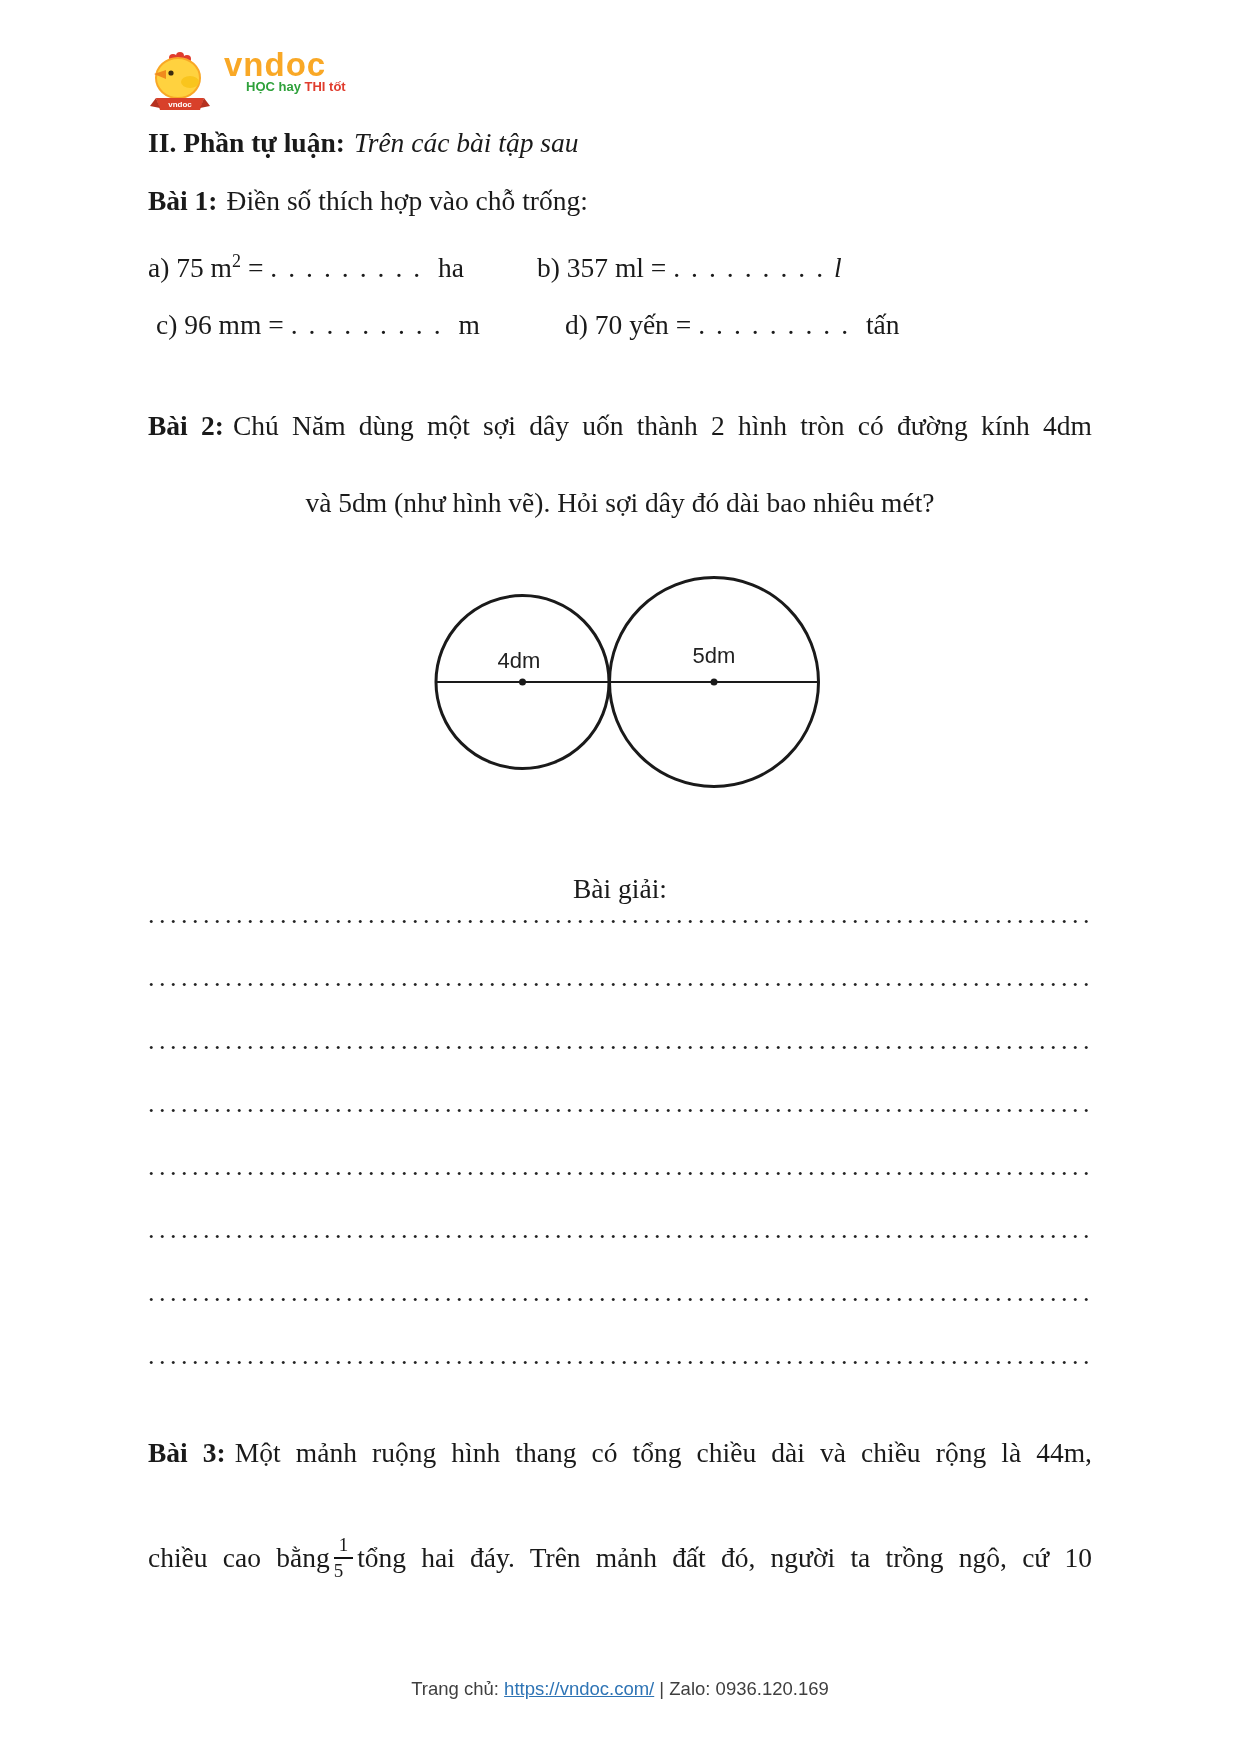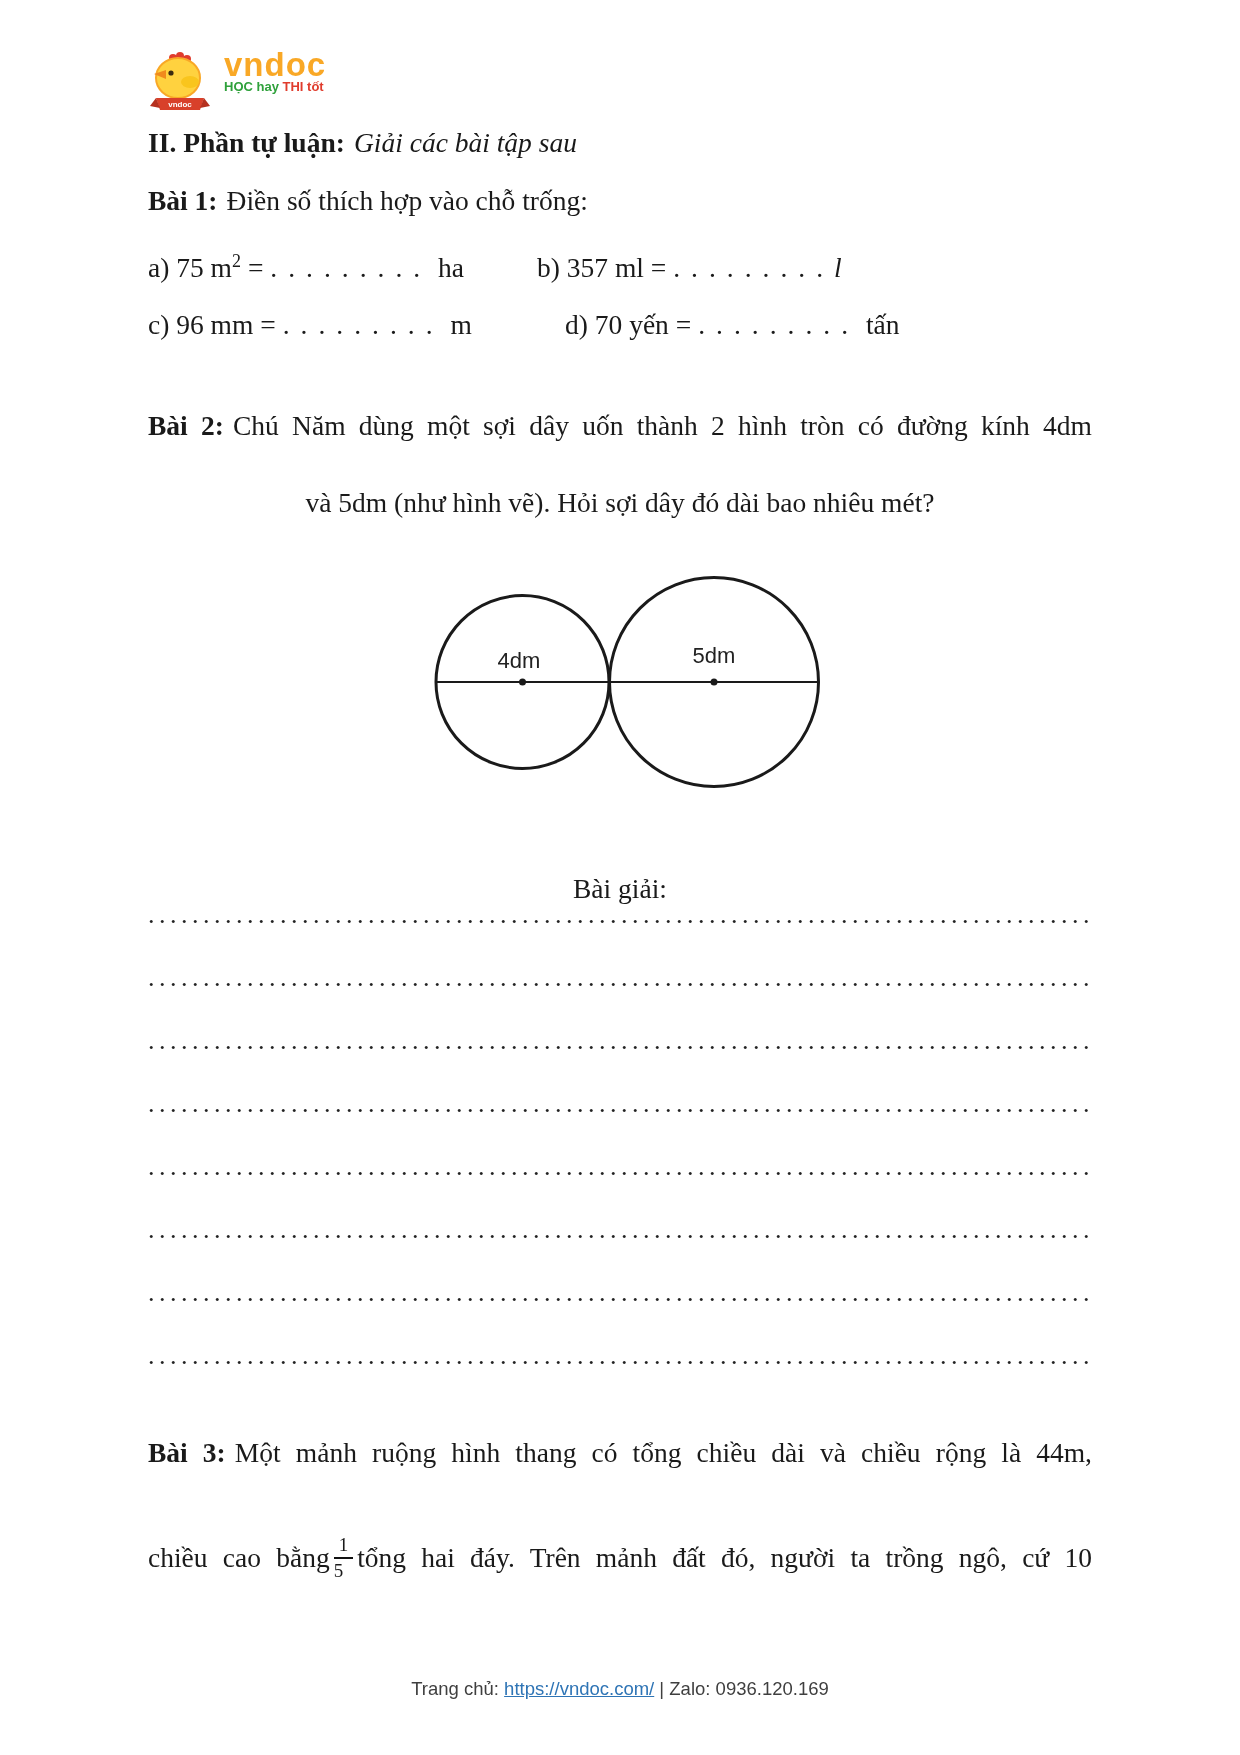--- a/index.html
+++ b/index.html
@@ -12,21 +12,21 @@
     overflow:hidden;
   }
   
   .logo{position:absolute;left:146px;top:50px;display:flex;align-items:flex-start;gap:10px;}
   .logo-text{display:flex;flex-direction:column;}
   .brand{
     font-family:"Liberation Sans", sans-serif;
     font-weight:bold;font-size:33px;line-height:30px;
     color:#F9A826;letter-spacing:1px;
   }
-  .tagline{font-family:"Liberation Sans", sans-serif;font-weight:bold;font-size:13px;line-height:14px;}
+  .tagline{font-family:"Liberation Sans", sans-serif;font-weight:bold;font-size:13px;line-height:14px;margin-left:22px;}
   .tag-green{color:#2FA13B;}
   .tag-red{color:#E03C2D;}
   
   .line{position:absolute;left:148px;width:944px;font-size:27.5px;line-height:42px;white-space:nowrap;}
   .just{white-space:normal;text-align:justify;text-align-last:justify;}
   .lbl{font-weight:bold;margin-right:0.33em;}
   .it{font-style:italic;}
   .sup{font-size:18px;vertical-align:super;line-height:0;}
   .idots{letter-spacing:11px;}
   .item{position:absolute;font-size:27.5px;line-height:40px;white-space:nowrap;}
@@ -78,34 +78,34 @@
       <span class="brand">vndoc</span>
       <span class="tagline">
         <span class="tag-green">HỌC hay</span>
         <span> </span>
         <span class="tag-red">THI tốt</span>
       </span>
     </span>
   </div>
 
   <div class="line" style="top:122px;">
-    <span class="lbl">II. Phần tự luận:</span><span class="it">Giải các bài tập sau</span>
+    <span class="lbl">II. Phần tự luận:</span><span class="it">Trên các bài tập sau</span>
   </div>
 
   <div class="line" style="top:180px;">
     <span class="lbl">Bài 1:</span><span>Điền số thích hợp vào chỗ trống:</span>
   </div>
 
   <div class="item" style="left:148px;top:248px;">
     <span>a) 75 m</span><span class="sup">2</span><span> = </span><span class="idots">.........</span><span> ha</span>
   </div>
   <div class="item" style="left:537px;top:248px;">
     <span>b) 357 ml</span><span> = </span><span class="idots">.........</span><span class="it">l</span>
   </div>
-  <div class="item" style="left:148px;top:305px;">
+  <div class="item" style="left:156px;top:305px;">
     <span>c) 96 mm</span><span> = </span><span class="idots">.........</span><span> m</span>
   </div>
   <div class="item" style="left:565px;top:305px;">
     <span>d) 70 yến</span><span> = </span><span class="idots">.........</span><span> tấn</span>
   </div>
 
   <div class="line just" style="top:405px;">
     <span class="lbl">Bài 2:</span><span>Chú Năm dùng một sợi dây uốn thành 2 hình tròn có đường kính 4dm</span>
   </div>
   <div class="line" style="top:482px;text-align:center;">

